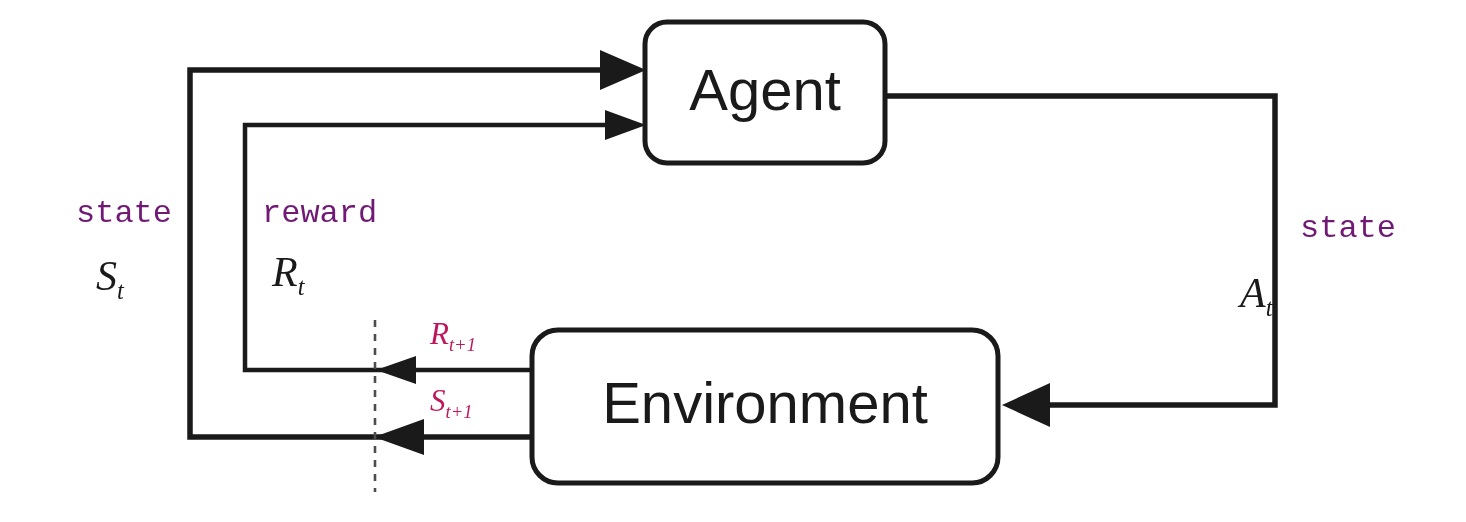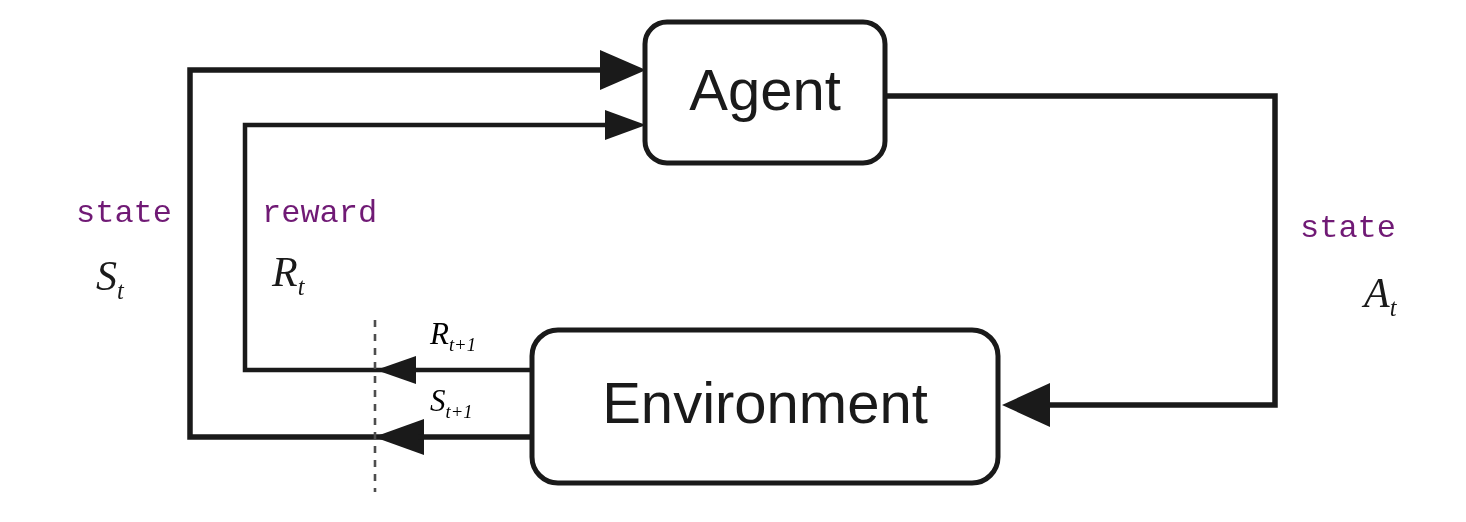--- a/index.html
+++ b/index.html
@@ -79,21 +79,21 @@
   }
   .signal-sym sub {
     font-size: 0.58em;
     font-style: italic;
   }
   .edge-sym {
     position: absolute;
     font-family: "Liberation Serif", serif;
     font-style: italic;
     font-size: 31px;
-    color: #000000;
+    color: #be185d;
     white-space: nowrap;
     line-height: 1;
   }
   .edge-sym sub {
     font-size: 0.6em;
     font-style: italic;
   }
 </style>
 </head>
 <body>
@@ -130,19 +130,19 @@
     <text class="node-label" x="765" y="408">Environment</text>
   </svg>
 
   <div class="signal-word" style="left:76px; top:198px;">state</div>
   <div class="signal-sym" style="left:96px; top:255px;"><span>S</span><sub>t</sub></div>
 
   <div class="signal-word" style="left:262px; top:198px;text-align:right;">reward</div>
   <div class="signal-sym" style="left:272px; top:251px;"><span>R</span><sub>t</sub></div>
 
   <div class="signal-word" style="left:1300px; top:213px;">state</div>
-  <div class="signal-sym" style="left:1364px; top:272px;"><span>A</span><sub>t</sub></div>
+  <div class="signal-sym" style="left:1240px; top:272px;"><span>A</span><sub>t</sub></div>
 
   <div class="edge-sym" style="left:430px; top:318px;"><span>R</span><sub>t+1</sub></div>
 
   <div class="edge-sym" style="left:430px; top:385px;"><span>S</span><sub>t+1</sub></div>
 
 </div>
 
 </body></html>

